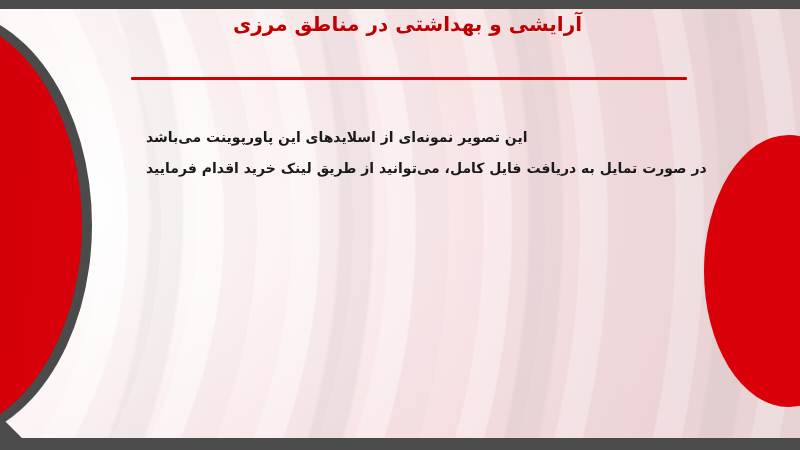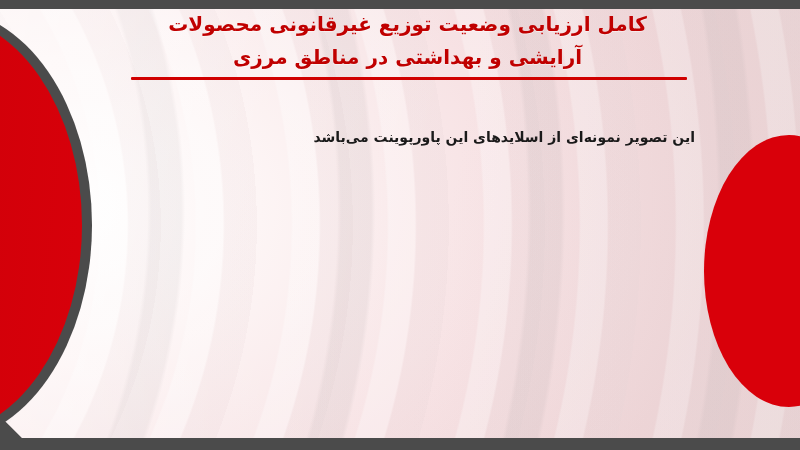--- a/index.html
+++ b/index.html
@@ -144,25 +144,25 @@
     top: 77px;
     width: 556px;
     height: 3px;
     background: #d00000;
     border-radius: 1px;
   }
 
   
   .body-block {
     position: absolute;
-    left: 130px;
+    left: 146px;
     top: 122px;
     width: 565px;
     direction: rtl;
-    text-align: right;
+    text-align: left;
   }
 
   .body-line {
     color: #1a1a1a;
     font-size: 14px;
     font-weight: bold;
     line-height: 31px;
     white-space: nowrap;
   }
 </style>
@@ -178,23 +178,23 @@
     <div class="arc-bands"></div>
     <div class="arc-bands-2"></div>
     <div class="panel-sheen"></div>
     <div class="right-blob"></div>
   </div>
 
   <div class="left-blob-rim"></div>
   <div class="left-blob"></div>
 
   <div class="title-block">
-    <div class="title-line">کامل ارزیابی وضعیت توزیع غیرقانونی محصولات</div>
     <div class="title-line">آرایشی و بهداشتی در مناطق مرزی</div>
   </div>
 
   <div class="title-rule"></div>
 
   <div class="body-block">
     <div class="body-line">این تصویر نمونه‌ای از اسلایدهای این پاورپوینت می‌باشد</div>
+    <div class="body-line">در صورت تمایل به دریافت فایل کامل، می‌توانید از طریق لینک خرید اقدام فرمایید</div>
   </div>
 
 </div>
 
 </body></html>

